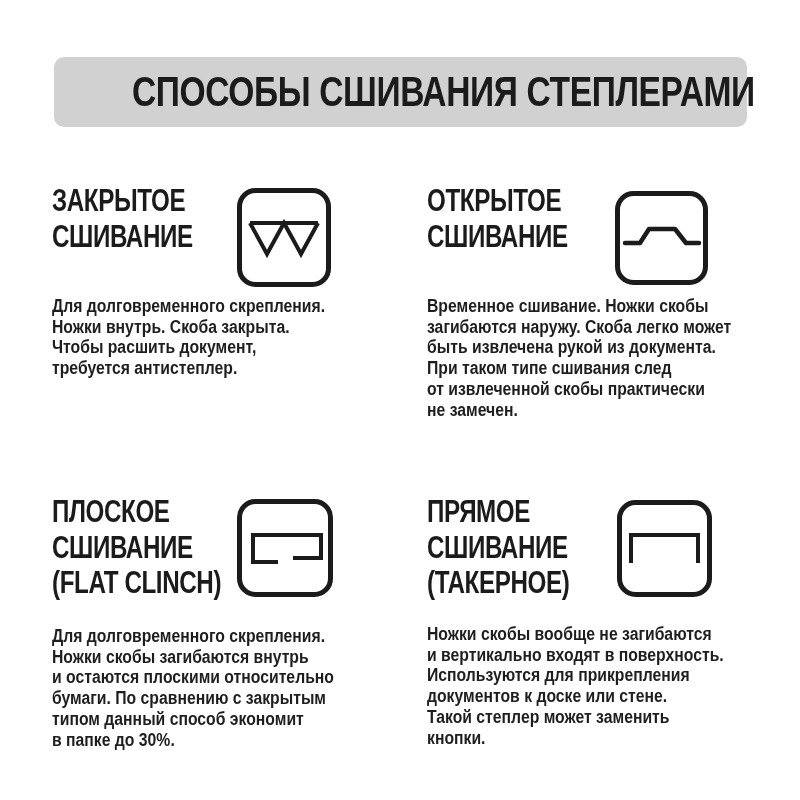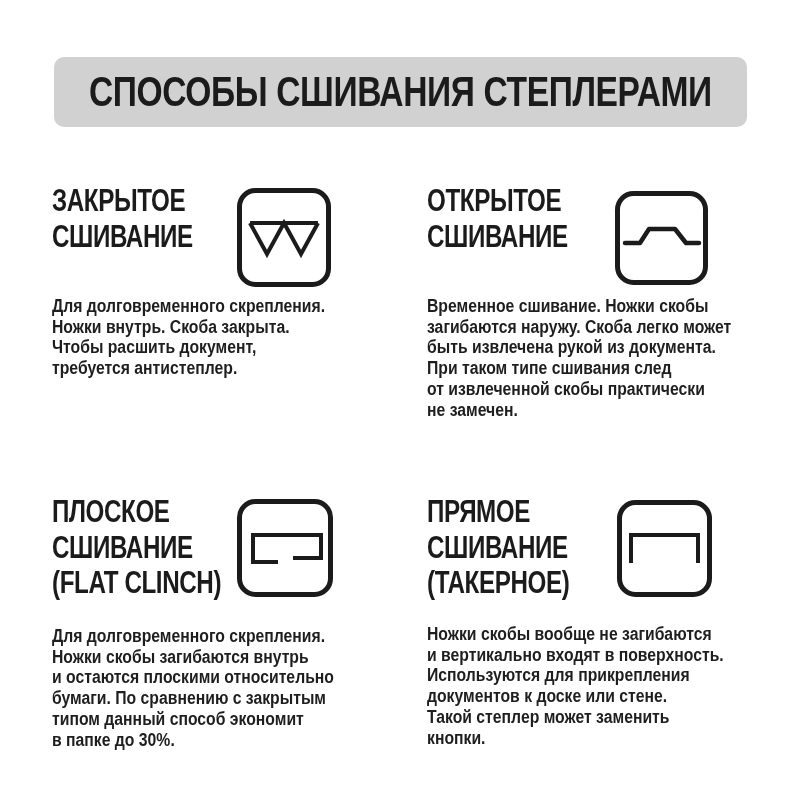--- a/index.html
+++ b/index.html
@@ -12,21 +12,21 @@
     color: #1e1e1e;
   }
 
   
   .banner {
     position: absolute;
     left: 54px; top: 57px;
     width: 693px; height: 70px;
     background: #d1d1d1;
     border-radius: 10px;
-    display: flex; align-items: center; justify-content: center;
+    display: flex; align-items: center; 
   }
   .banner .title {
     font-size: 42px;
     font-weight: bold;
     color: #1b1b1b;
     white-space: nowrap;
     letter-spacing: -0.5px;
     transform: scaleX(0.80);
   }
 

